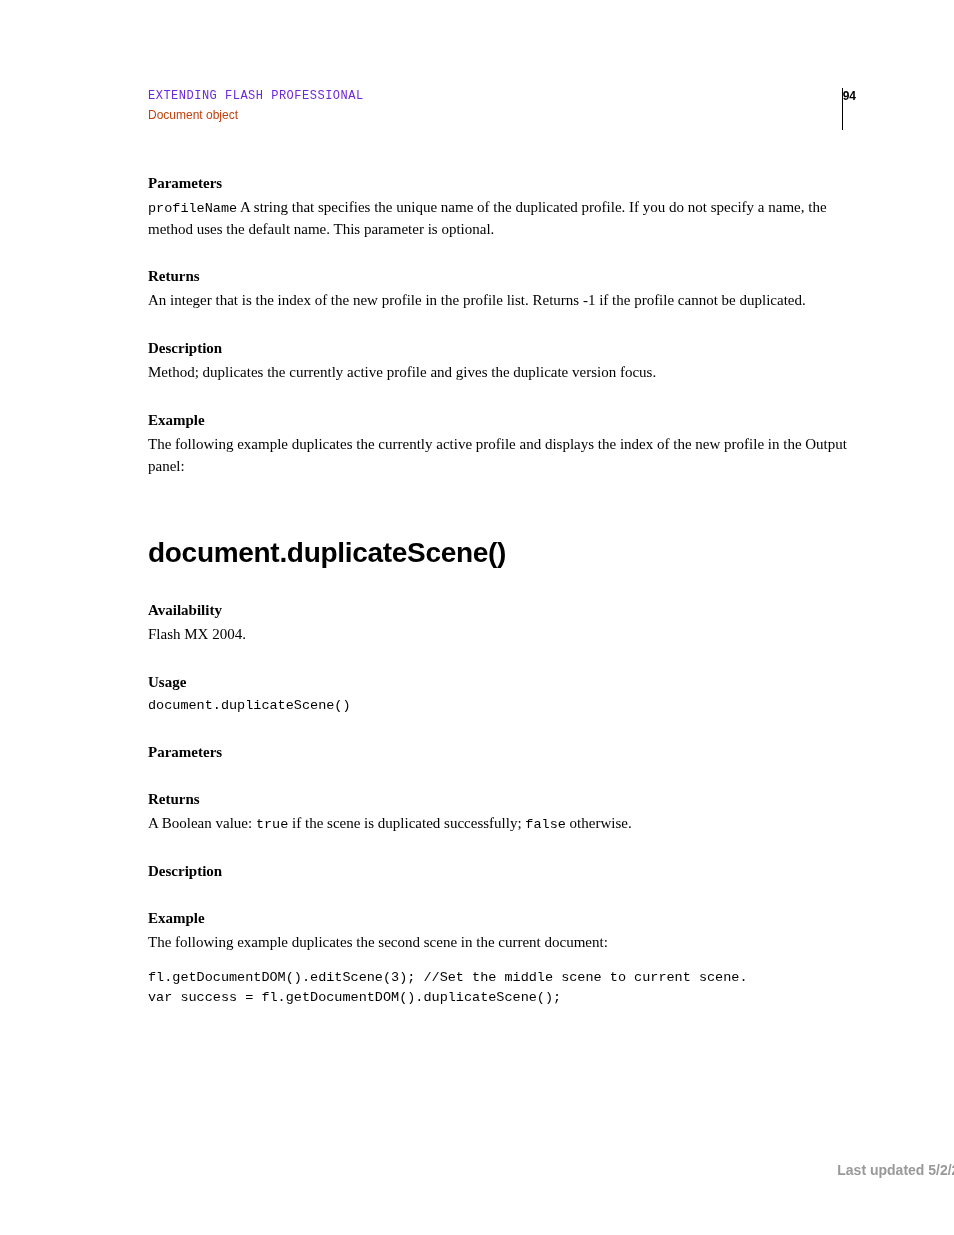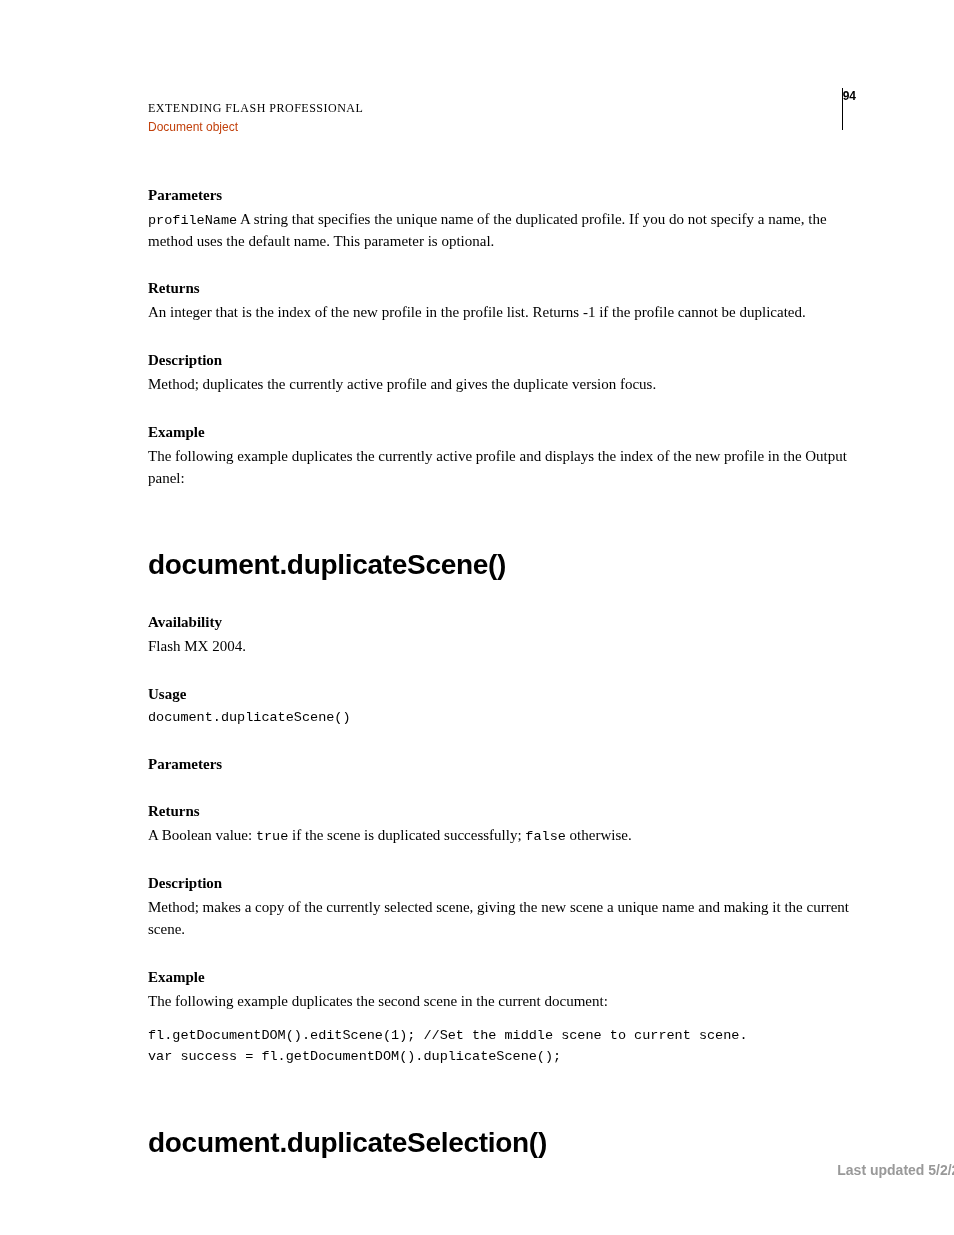--- a/index.html
+++ b/index.html
@@ -17,26 +17,25 @@
     padding: 88px 98px 0 148px;
   }
   .header {
     position: relative;
     margin-bottom: 48px;
   }
   .header-left {
     display: inline-block;
   }
   .doc-title {
-    font-family: Liberation Serif, serif;
+    font-family: Liberation Mono, monospace;
     font-size: 12px;
     letter-spacing: 0.5px;
-    color: #000000;
+    color: #6d28d9;
     font-weight: 400;
-    margin-top: 12px;
   }
   .doc-subtitle {
     font-family: "Myriad Pro", "Helvetica Neue", Arial, sans-serif;
     font-size: 12px;
     font-weight: 400;
     color: #c2410c;
     margin-top: 2px;
   }
   .page-num {
     position: absolute;
@@ -130,24 +129,22 @@
   <div class="code-block" style="margin-top:3px">document.duplicateScene()</div>
 
   <div class="section-label">Parameters</div>
 
   <div class="section-label">Returns</div>
   <p class="body-text">
     <span>A Boolean value: </span><span class="code-inline">true</span><span> if the scene is duplicated successfully; </span><span class="code-inline">false</span><span> otherwise.</span>
   </p>
 
   <div class="section-label">Description</div>
-  <p class="body-text">Method; makes a copy of the currently selected scene, giving the new scene a unique name and making it the current scene.</p>
 
   <div class="section-label">Example</div>
   <p class="body-text">The following example duplicates the second scene in the current document:</p>
-  <div class="code-block">fl.getDocumentDOM().editScene(1); //Set the middle scene to current scene. 
+  <div class="code-block">fl.getDocumentDOM().editScene(3); //Set the middle scene to current scene. 
 var success = fl.getDocumentDOM().duplicateScene();</div>
 
-  <h2 class="method-title">document.duplicateSelection()</h2>
 
 </div>
 
 <div class="footer">Last updated 5/2/2011</div>
 
 </body></html>

